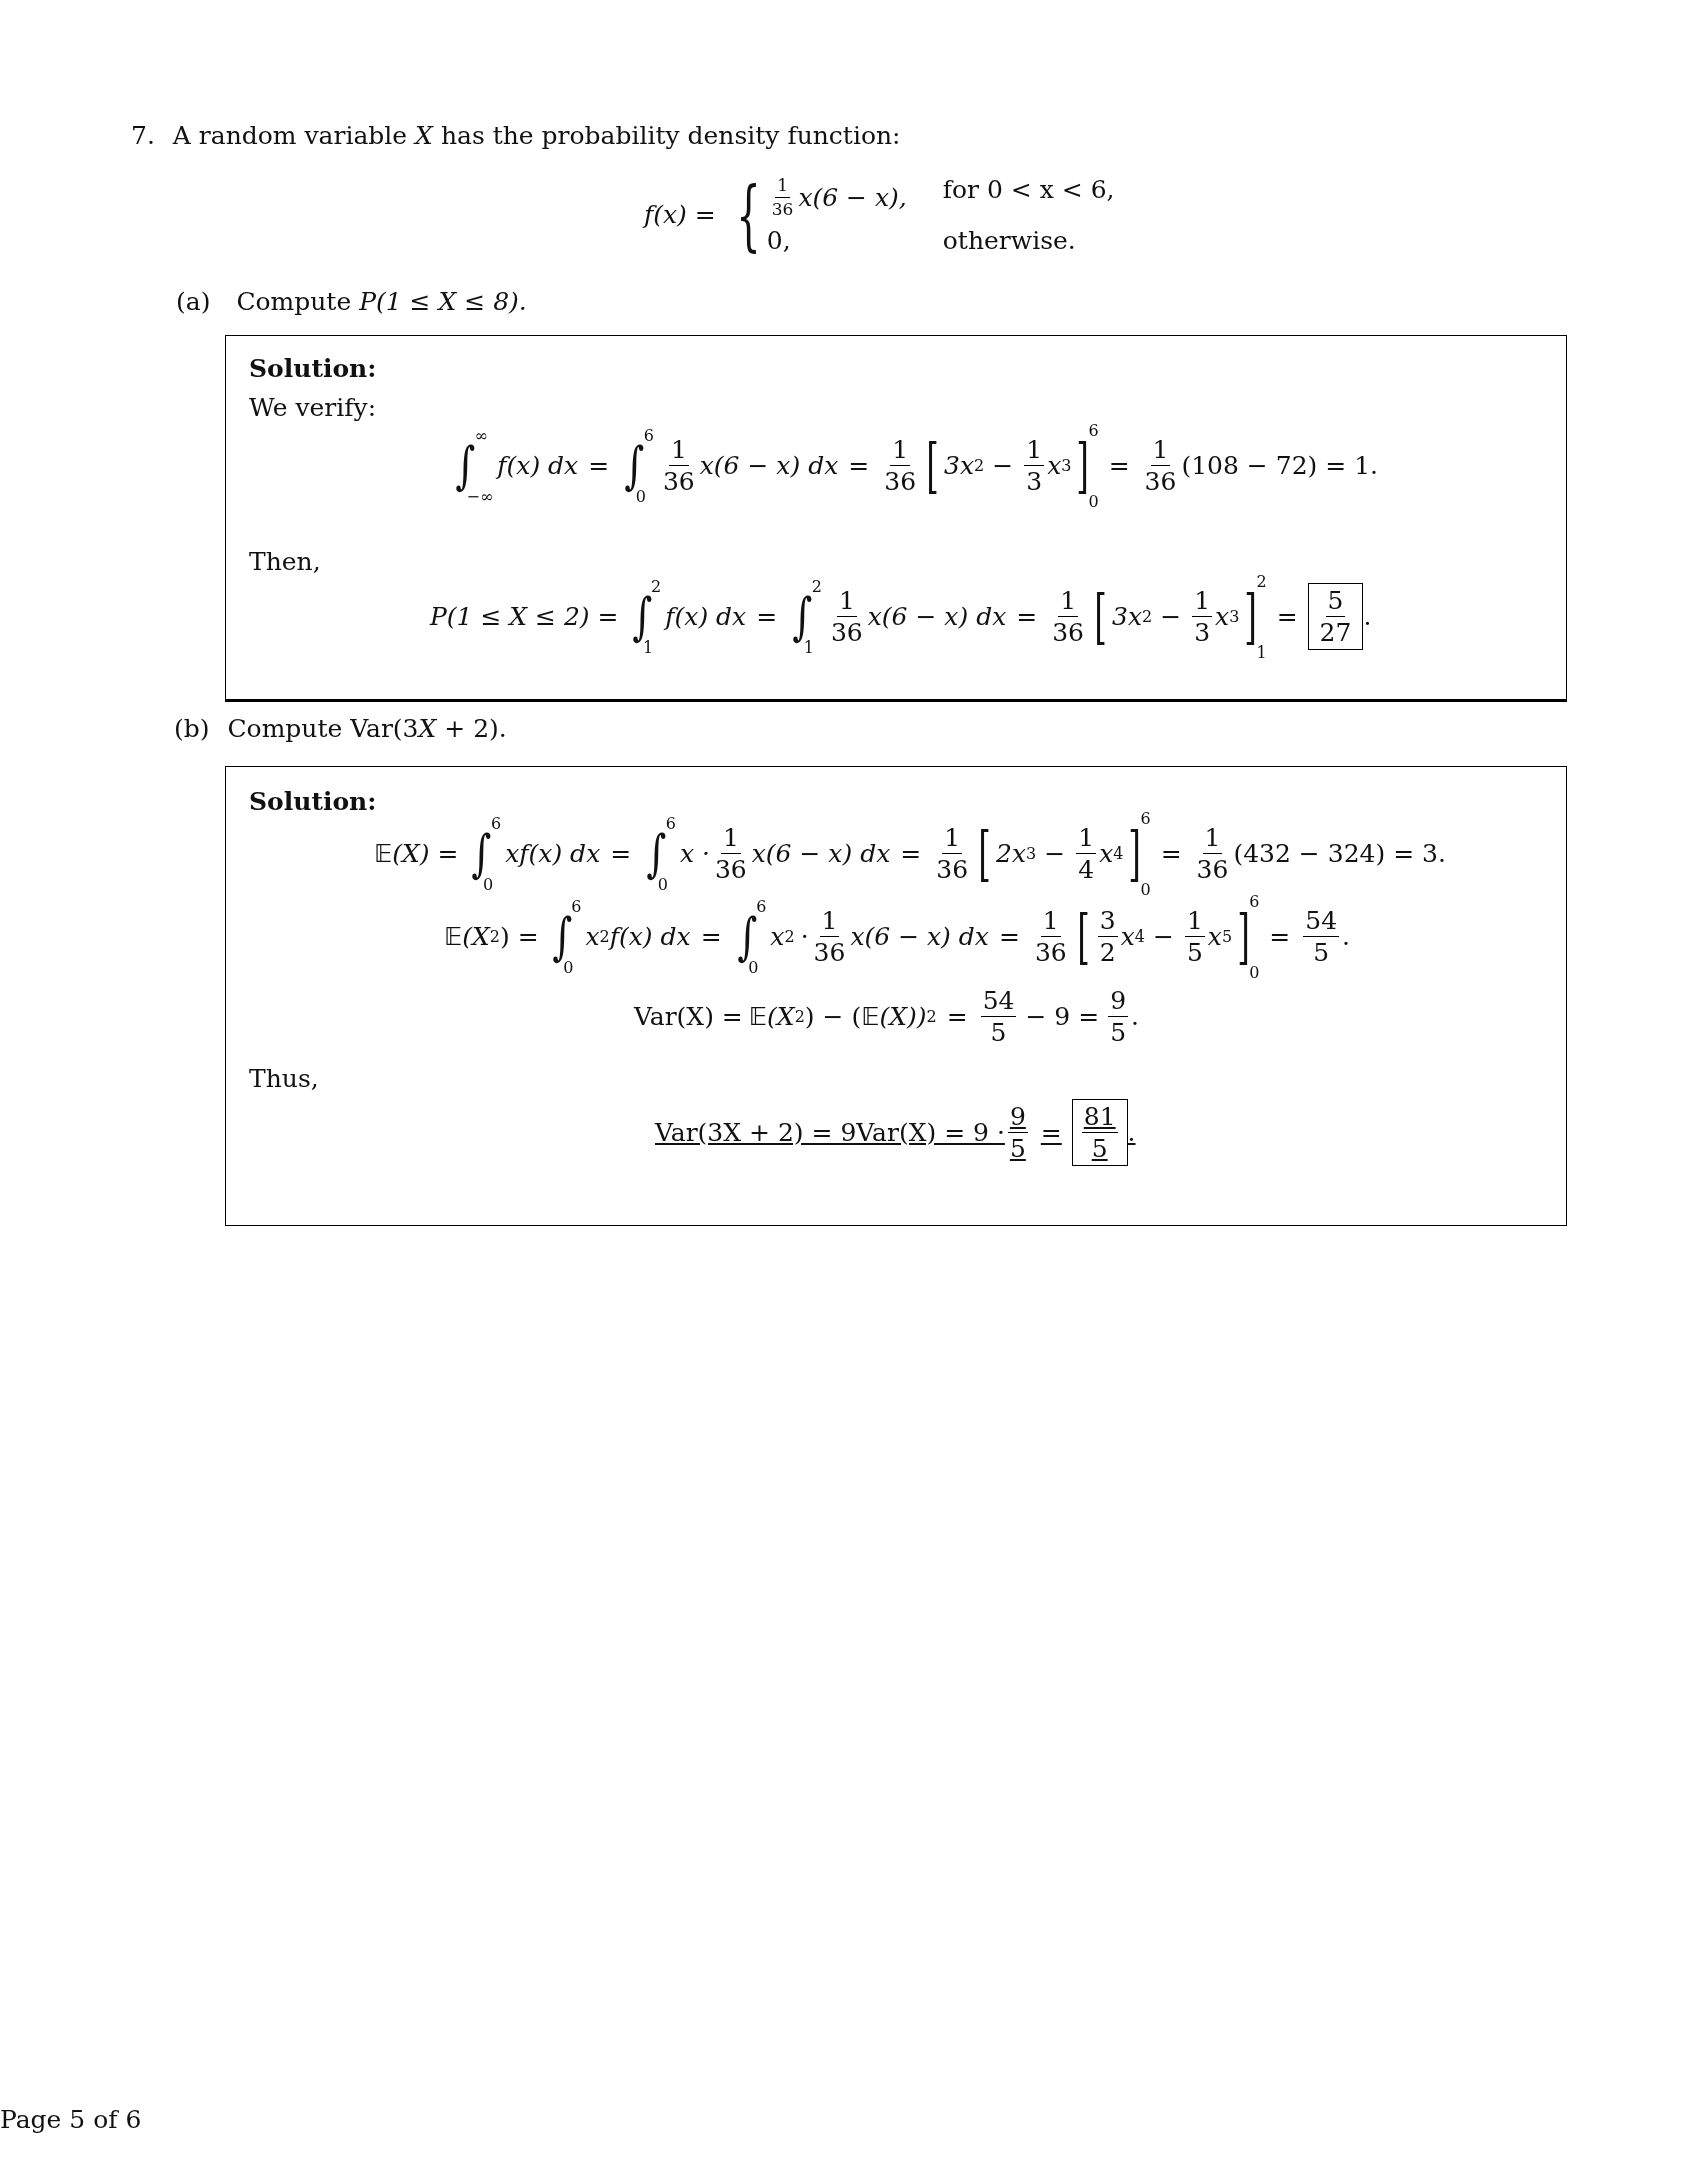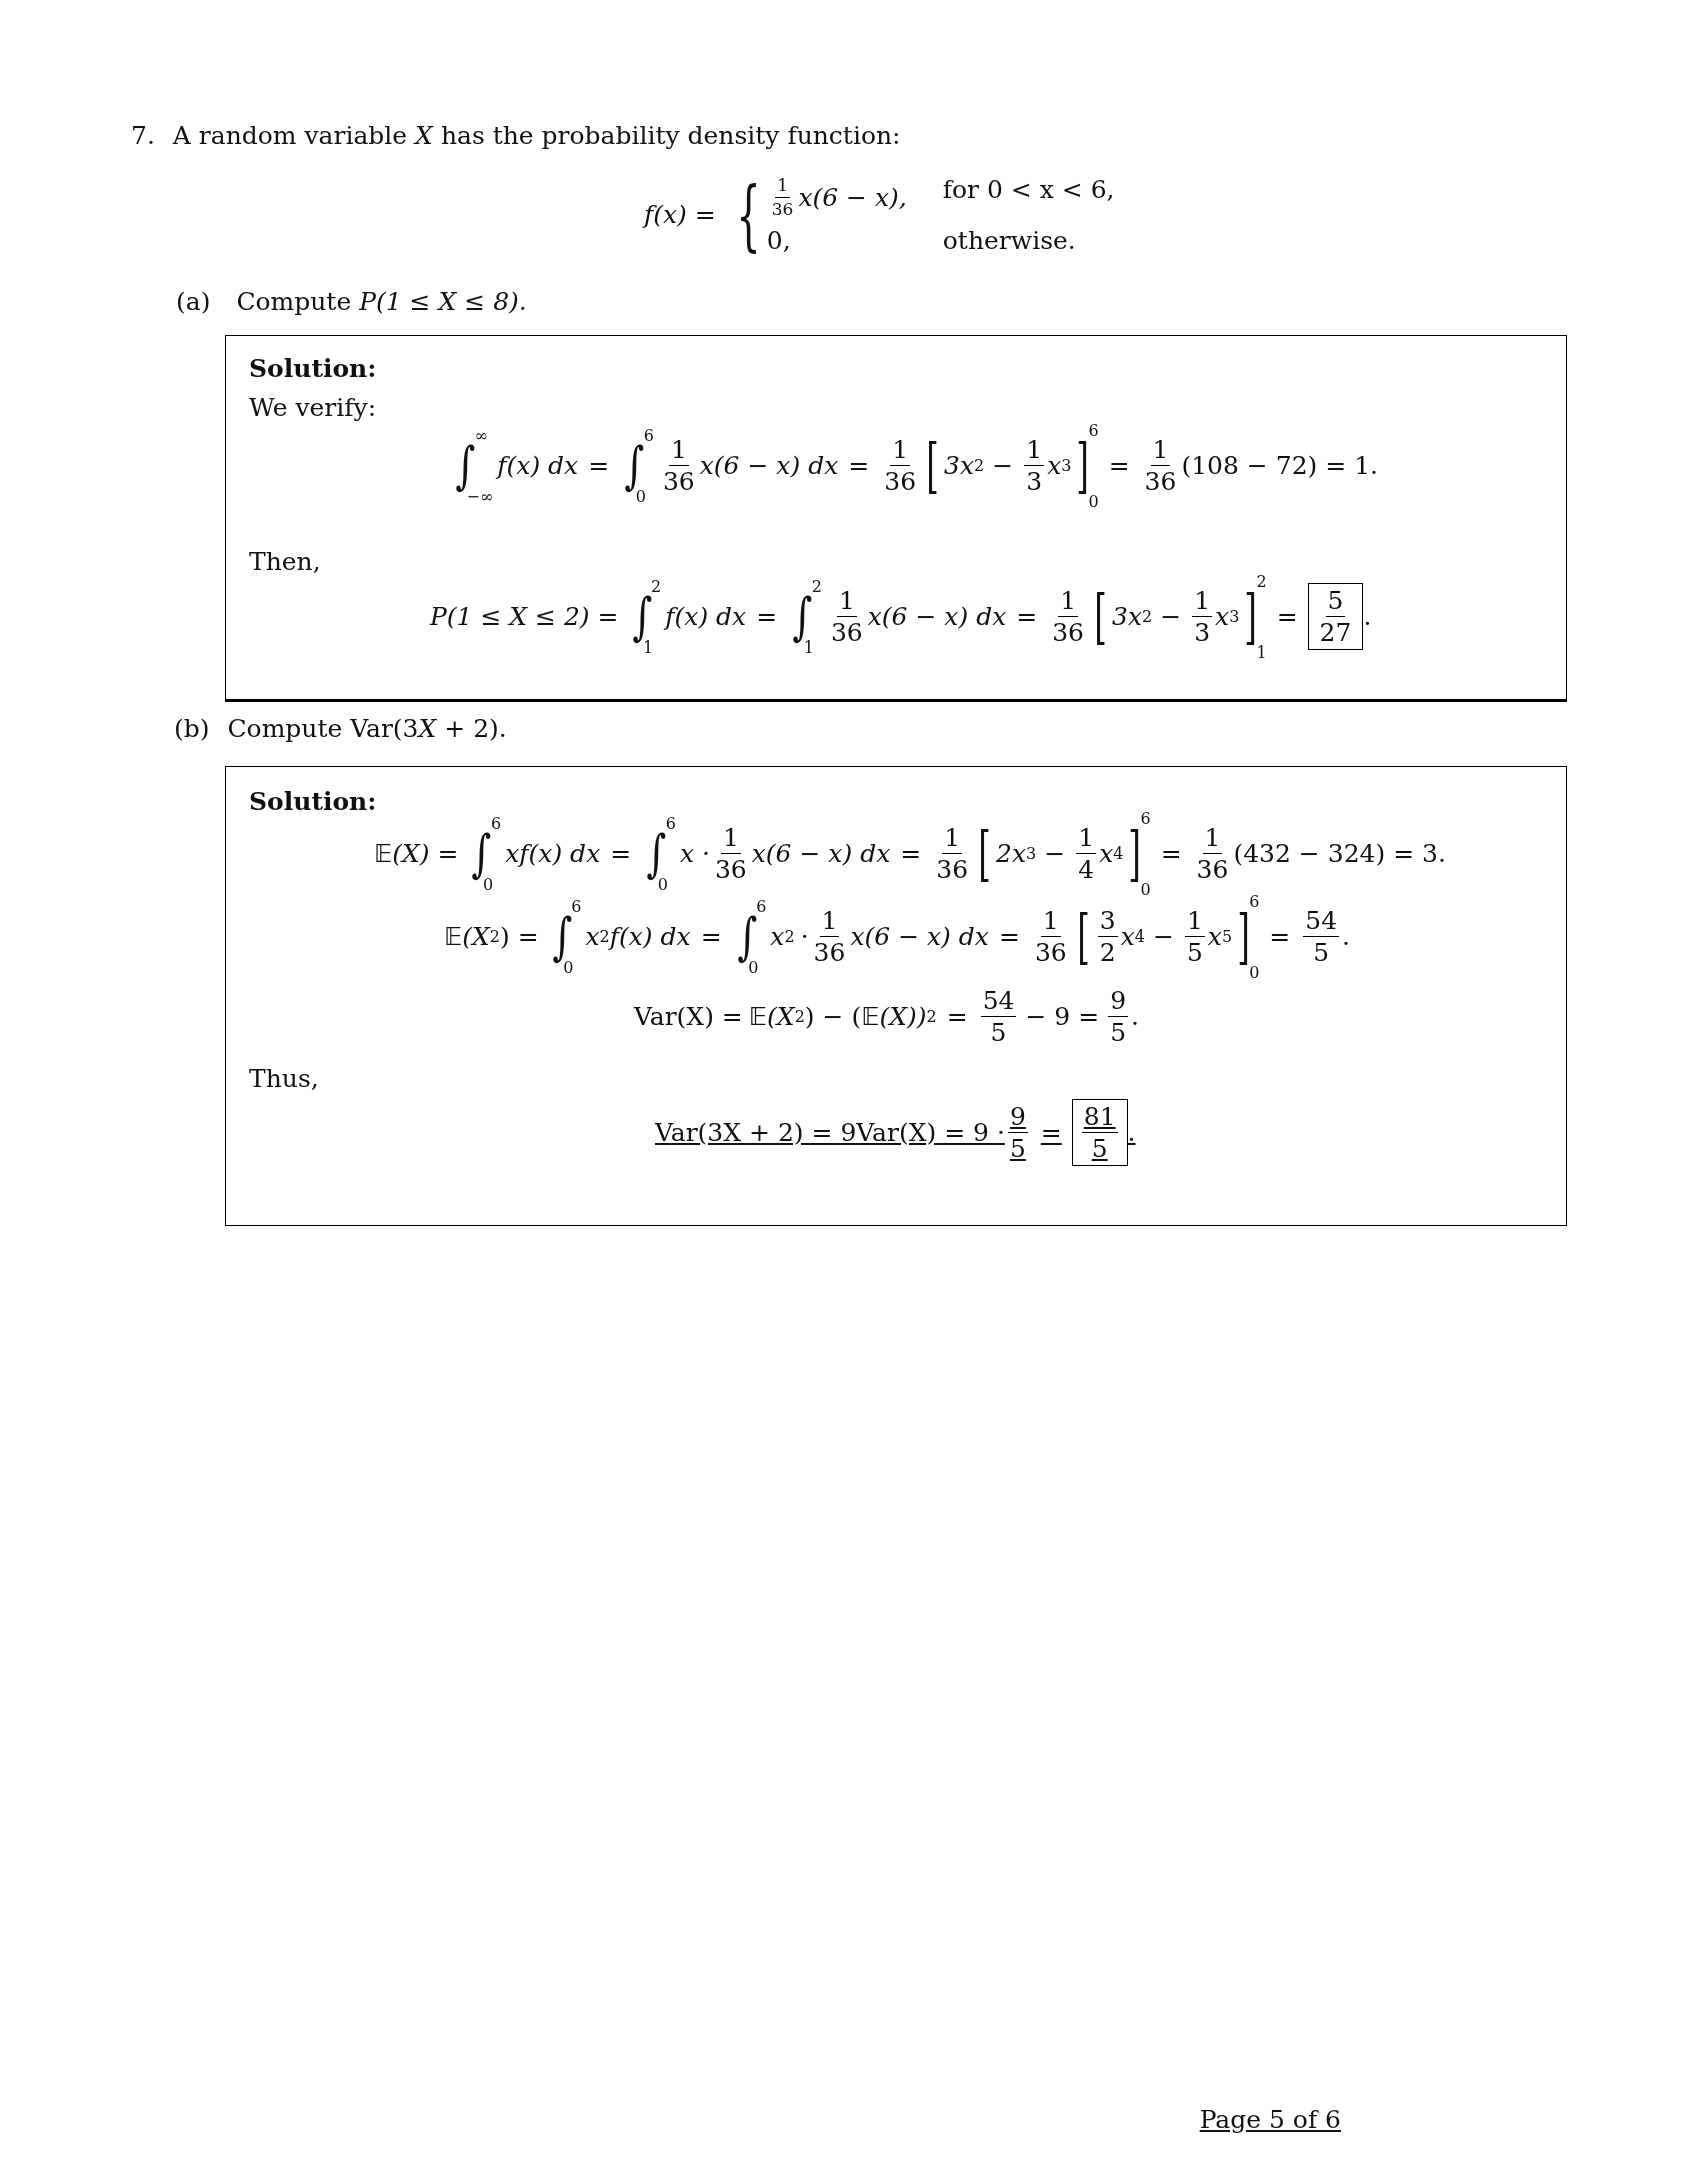--- a/index.html
+++ b/index.html
@@ -350,17 +350,17 @@
     <span class="eq">=</span>
     <span class="ans">
         <span class="frac">
           <span class="n">81</span>
           <span class="d">5</span>
         </span>
       </span>
       <span>.</span>
   </div>
 
-  <div class="line" style="left:0; width:1341px; text-align:right; top:2107px;text-decoration:underline;">
+  <div class="line" style="left:0; width:1341px; text-align:left; top:2107px;">
     <span>Page 5 of 6</span>
   </div>
 </div>
 
 
 </body></html>

